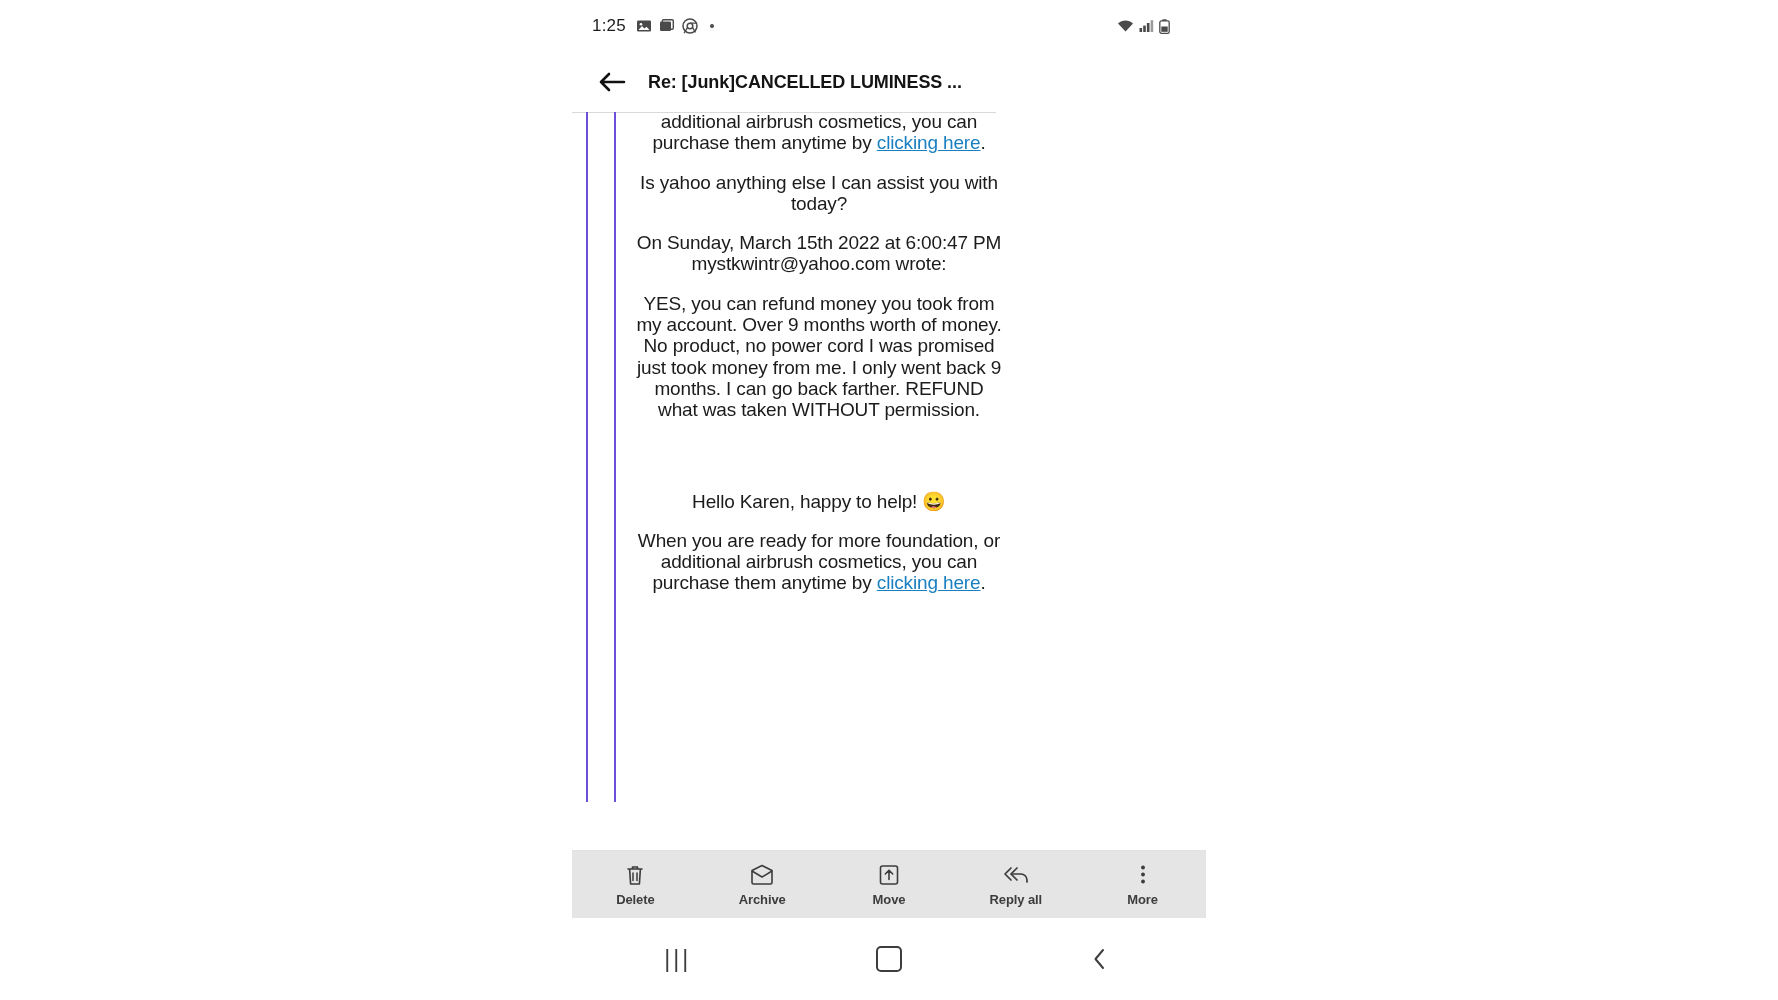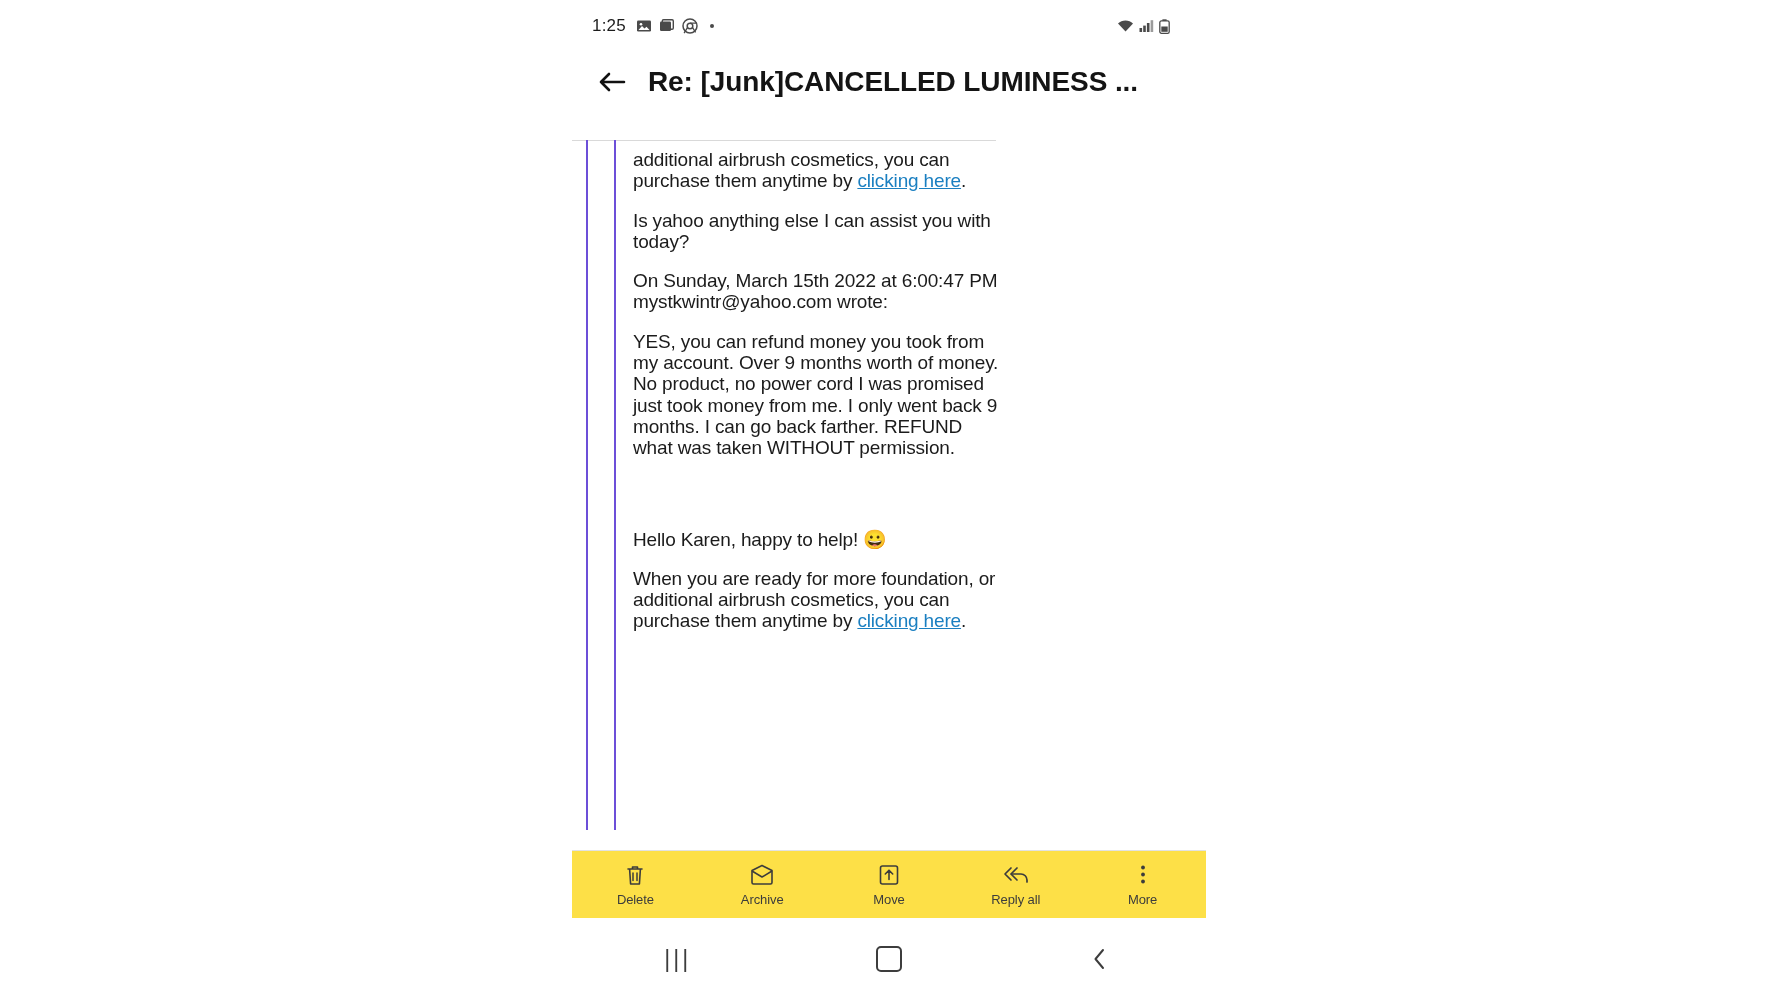--- a/index.html
+++ b/index.html
@@ -13,20 +13,21 @@
   }
 
   #phone {
     position: absolute;
     left: 572px;
     top: 0px;
     width: 634px;
     height: 1000px;
     background: #ffffff;
     overflow: hidden;
+    text-align: center;
   }
 
   
   .statusbar {
     position: relative;
     height: 52px;
     display: flex;
     align-items: center;
     padding: 0 20px;
     box-sizing: border-box;
@@ -74,38 +75,37 @@
   }
   .back-btn {
     width: 44px;
     height: 44px;
     display: flex;
     align-items: center;
     justify-content: center;
     cursor: pointer;
   }
   .appbar-title {
-    font-size: 28px;
+    font-size: 18px;
     font-weight: bold;
     color: #141414;
     margin-left: 14px;
     white-space: nowrap;
     overflow: hidden;
     text-overflow: ellipsis;
     letter-spacing: -0.1px;
   }
 
   
   .scroll-area {
     position: relative;
     height: 690px;
     overflow: hidden;
-    padding-top: 20px;
+    padding-top: 10px;
     box-sizing: border-box;
-    margin-top: 28px;
   }
   .top-rule {
     position: absolute;
     left: 0;
     top: 0;
     width: 424px;
     height: 1px;
     background: #d9d9d9;
   }
   .quote-bar {
@@ -146,22 +146,23 @@
   .toolbar {
     position: absolute;
     left: 0;
     bottom: 82px;
     width: 634px;
     height: 68px;
     border-top: 1px solid #e2e2e2;
     display: flex;
     align-items: center;
     justify-content: space-around;
-    background: #fde047;
+    background: #e5e5e5;
     box-sizing: border-box;
+    font-weight: bold;
   }
   .tb-item {
     display: flex;
     flex-direction: column;
     align-items: center;
     justify-content: center;
     width: 84px;
     cursor: pointer;
   }
   .tb-icon {

